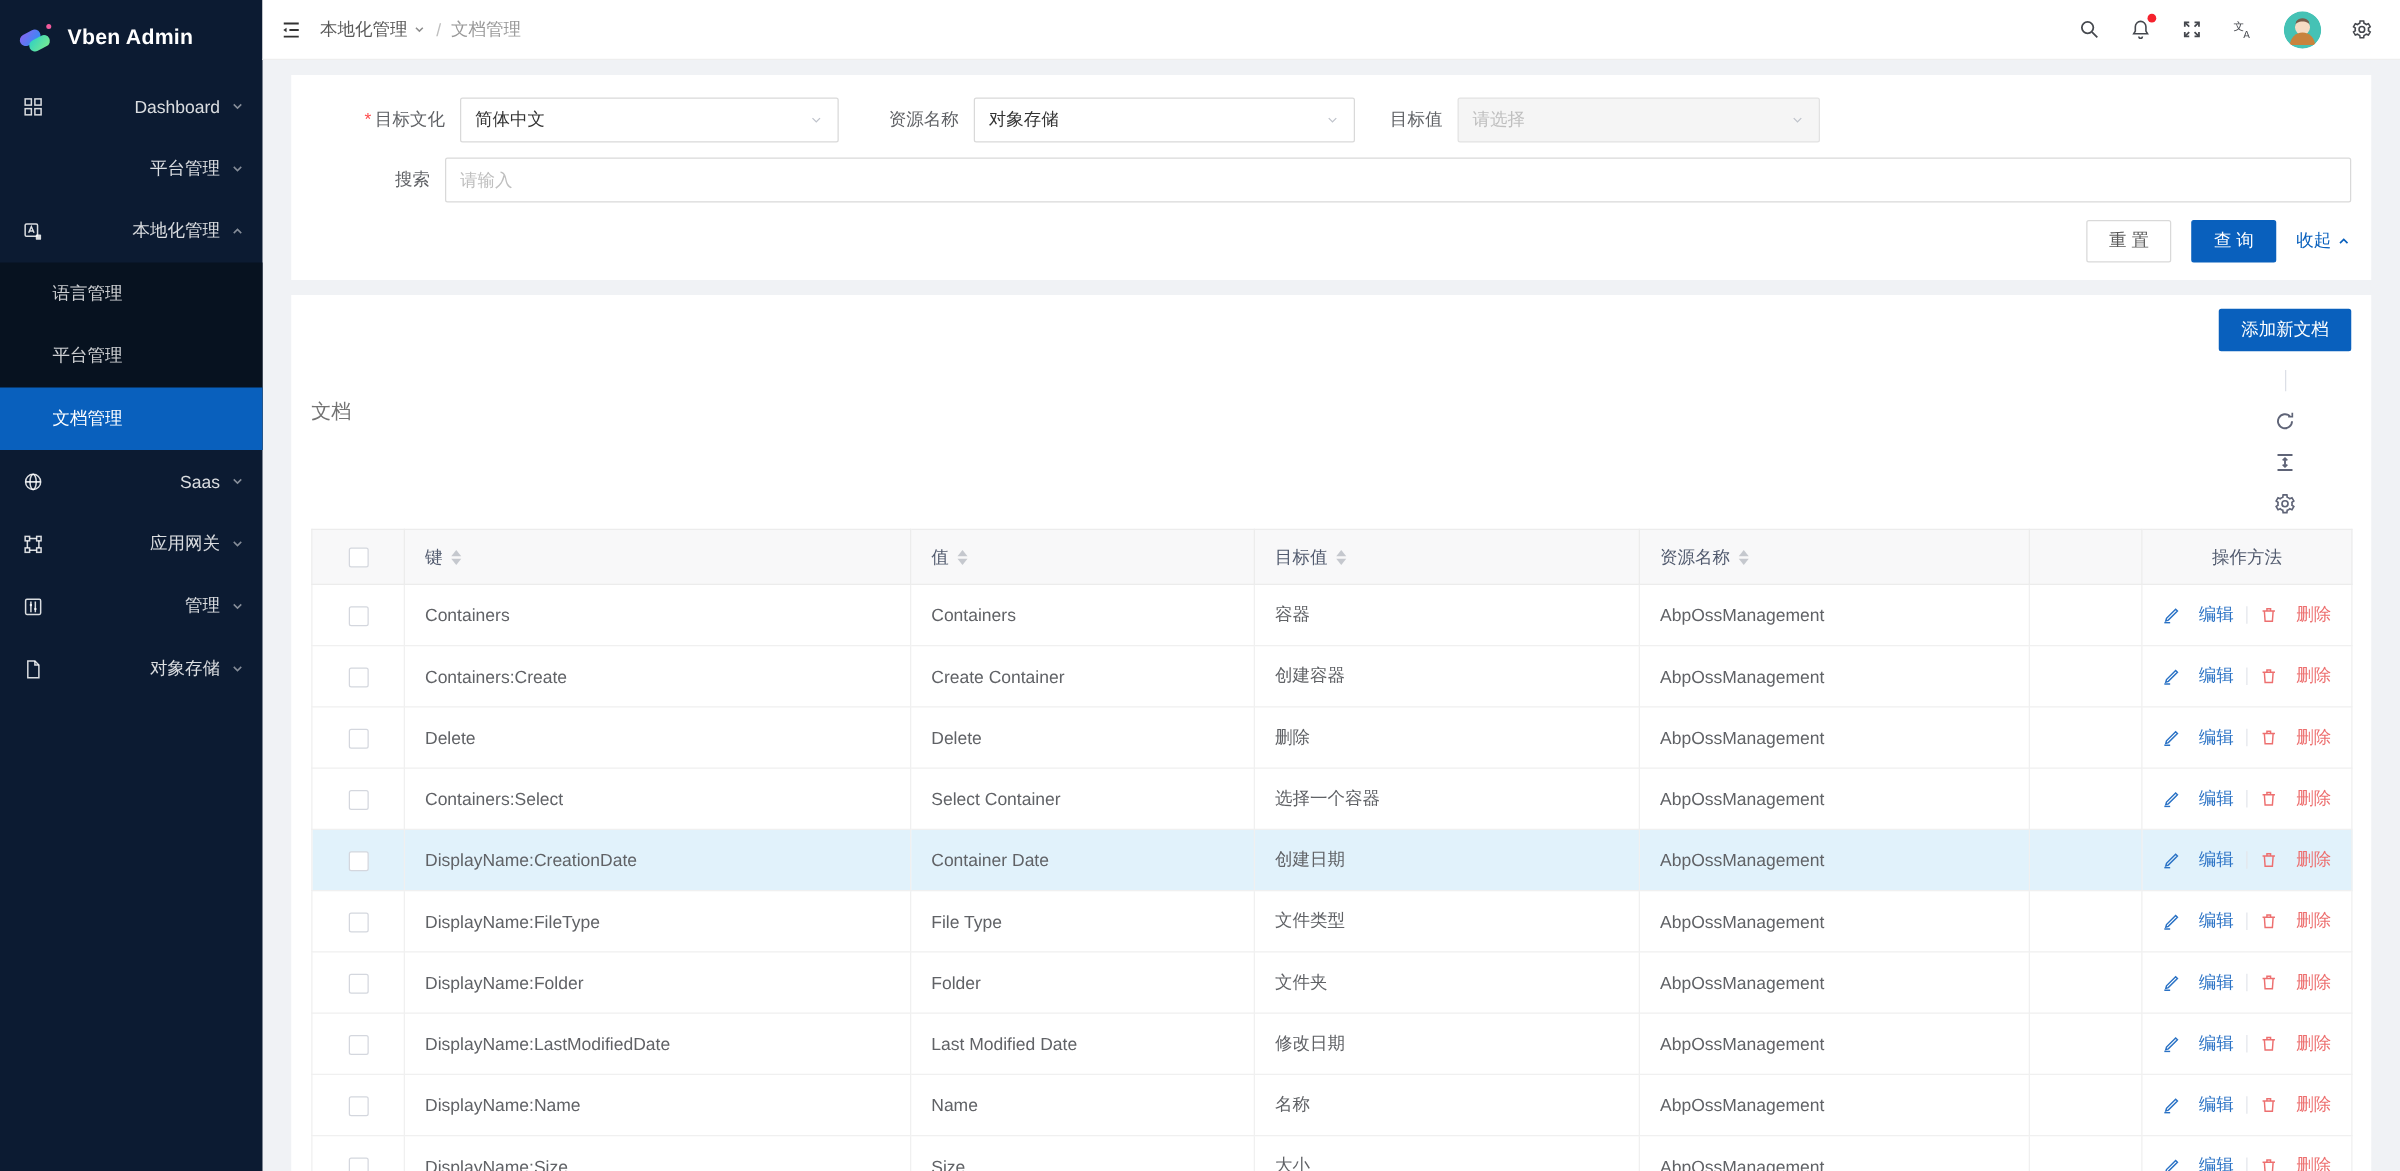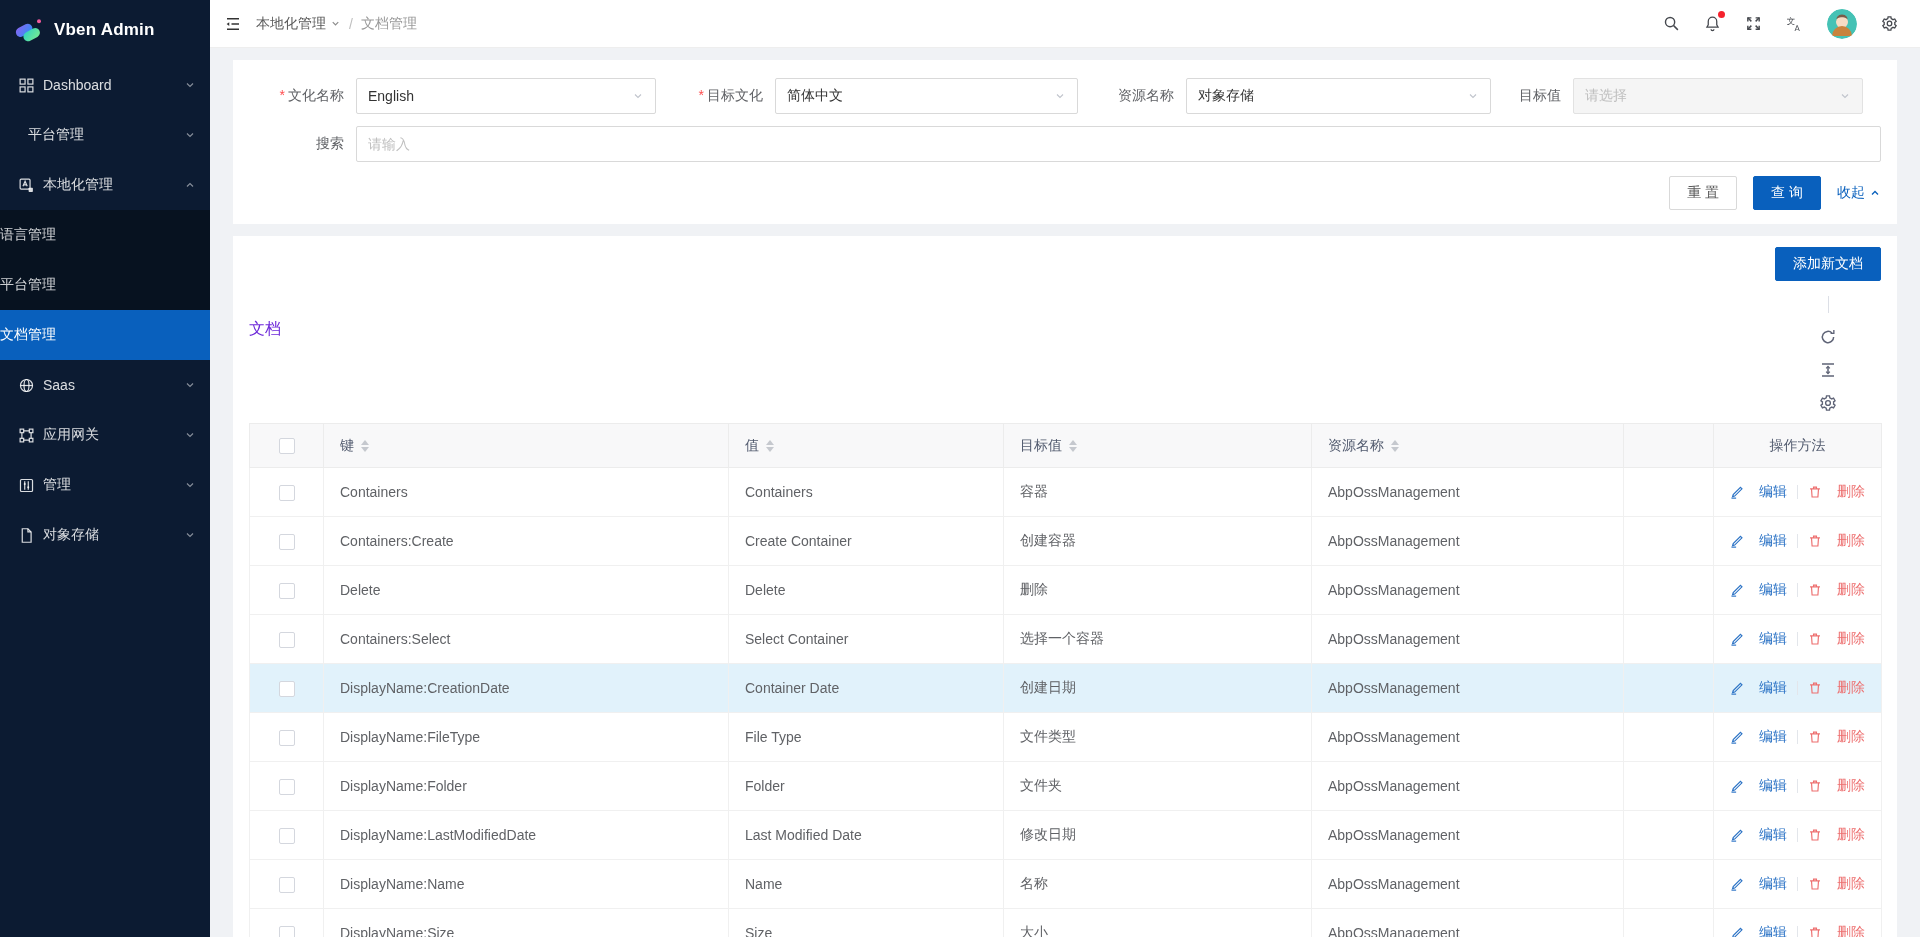--- a/index.html
+++ b/index.html
@@ -4,30 +4,30 @@
 <style>
   * { margin:0; padding:0; box-sizing:border-box; }
   html,body { width:1920px; height:937px; }
   body {
     font-family:"Liberation Sans","DejaVu Sans",sans-serif;
     font-size:14px; color:#606266; background:#f0f2f5; overflow:hidden;
   }
   .app { display:flex; width:100%; height:100%; }
 
   
-  .sidebar { width:210px; flex-shrink:0; background:#0c1b32; color:rgba(255,255,255,.85); }
+  .sidebar { width:210px; flex-shrink:0; background:#0c1b32; color:rgba(255,255,255,.85);text-align:right; }
   .logo { height:60px; display:flex; align-items:center; padding-left:14px; gap:10px; cursor:pointer; }
   .logo-title { color:#fff; font-weight:bold; font-size:17px; letter-spacing:.2px; }
   .menu-item { height:50px; display:flex; align-items:center; padding:0 14px 0 18px; gap:8px; cursor:pointer; font-size:14px; }
   .menu-item .mi-label { flex:1; }
   .menu-item.noicon { padding-left:28px; }
   .menu-icon { width:17px; height:17px; color:rgba(255,255,255,.85); flex-shrink:0; }
   .chev { width:12px; height:12px; color:rgba(255,255,255,.5); }
   .submenu { background:#071220; }
-  .submenu-item { height:50px; display:flex; align-items:center; cursor:pointer; color:rgba(255,255,255,.8); }
+  .submenu-item { height:50px; display:flex; align-items:center; padding-left:42px; cursor:pointer; color:rgba(255,255,255,.8); }
   .submenu-item.active { background:#0960bd; color:#fff; }
 
   
   .main { flex:1; display:flex; flex-direction:column; min-width:0; }
   .topbar { height:48px; background:#fff; border-bottom:1px solid #eeeeee; display:flex; align-items:center; padding:0 22px 0 14px; }
   .fold-icon { width:18px; height:18px; color:#333; cursor:pointer; }
   .breadcrumb { display:flex; align-items:center; gap:8px; margin-left:14px; }
   .crumb { color:#595959; display:flex; align-items:center; gap:4px; cursor:pointer; }
   .crumb .chev-b { width:11px; height:11px; color:#8c8c8c; }
   .crumb-sep { color:#bfbfbf; }
@@ -55,21 +55,21 @@
   .txt-input::placeholder { color:#bfbfbf; }
   .filter-actions { display:flex; justify-content:flex-end; align-items:center; gap:16px; margin-top:2px; }
   .btn { height:34px; padding:0 17px; border-radius:2px; border:1px solid #d9d9d9; background:#fff; color:#595959; font:inherit; cursor:pointer; display:inline-flex; align-items:center; }
   .btn.primary { background:#0960bd; border-color:#0960bd; color:#fff; }
   .link-collapse { color:#0960bd; display:inline-flex; align-items:center; gap:4px; cursor:pointer; }
   .link-collapse .chev-c { width:12px; height:12px; }
 
   
   .table-card { background:#fff; }
   .card-header { display:flex; align-items:center; padding:11px 16px; }
-  .card-title { font-size:16px; color:#6d28d9; }
+  .card-title { font-size:16px; color:#737373; }
   .card-tools { margin-left:auto; display:flex; align-items:center; gap:15px;flex-direction:column; }
   .tools-divider { width:1px; height:17px; background:#dcdfe6; margin:0 5px; }
   .tool-icon { width:18px; height:18px; color:#5f6477; cursor:pointer; }
   .tool-icon svg { width:100%; height:100%; display:block; }
 
   table { width:1632px; margin:0 16px; border-collapse:collapse; table-layout:fixed; }
   thead th { background:#f8f8f9; height:44px; font-weight:normal; text-align:left; padding:0 12px 0 16px; border:1px solid #ececec; color:#515a6e; }
   thead th.center, td.center { text-align:center; padding:0; }
   .th-inner { display:inline-flex; align-items:center; cursor:pointer; }
   .sorter { display:inline-flex; flex-direction:column; margin-left:7px; gap:2px; }
@@ -276,29 +276,20 @@
             <path d="M19.4 13.5a7.8 7.8 0 0 0 0-3l2-1.5-2-3.4-2.4 1a7.7 7.7 0 0 0-2.6-1.5L14 2.5h-4l-.4 2.6A7.7 7.7 0 0 0 7 6.6l-2.4-1-2 3.4 2 1.5a7.8 7.8 0 0 0 0 3l-2 1.5 2 3.4 2.4-1a7.7 7.7 0 0 0 2.6 1.5l.4 2.6h4l.4-2.6a7.7 7.7 0 0 0 2.6-1.5l2.4 1 2-3.4z"></path>
           </svg>
         </span>
       </div>
     </header>
 
     <div class="content">
 
       <section class="filter-card">
         <div class="filter-row">
-          <div class="fgroup">
-            <span class="flabel" style="width:107px"><span class="req">*</span><span>文化名称</span></span>
-            <div class="sel" style="width:300px">
-              <span class="sel-text">English</span>
-              <svg class="chev-s" viewBox="0 0 24 24" fill="none" stroke="currentColor" stroke-width="2.2">
-                  <polyline points="6 9 12 15 18 9"></polyline>
-                </svg>
-            </div>
-          </div>
           <div class="fgroup" style="margin-left:16px">
             <span class="flabel" style="width:103px"><span class="req">*</span><span>目标文化</span></span>
             <div class="sel" style="width:303px">
               <span class="sel-text">简体中文</span>
               <svg class="chev-s" viewBox="0 0 24 24" fill="none" stroke="currentColor" stroke-width="2.2">
                   <polyline points="6 9 12 15 18 9"></polyline>
                 </svg>
             </div>
           </div>
           <div class="fgroup" style="margin-left:16px">

